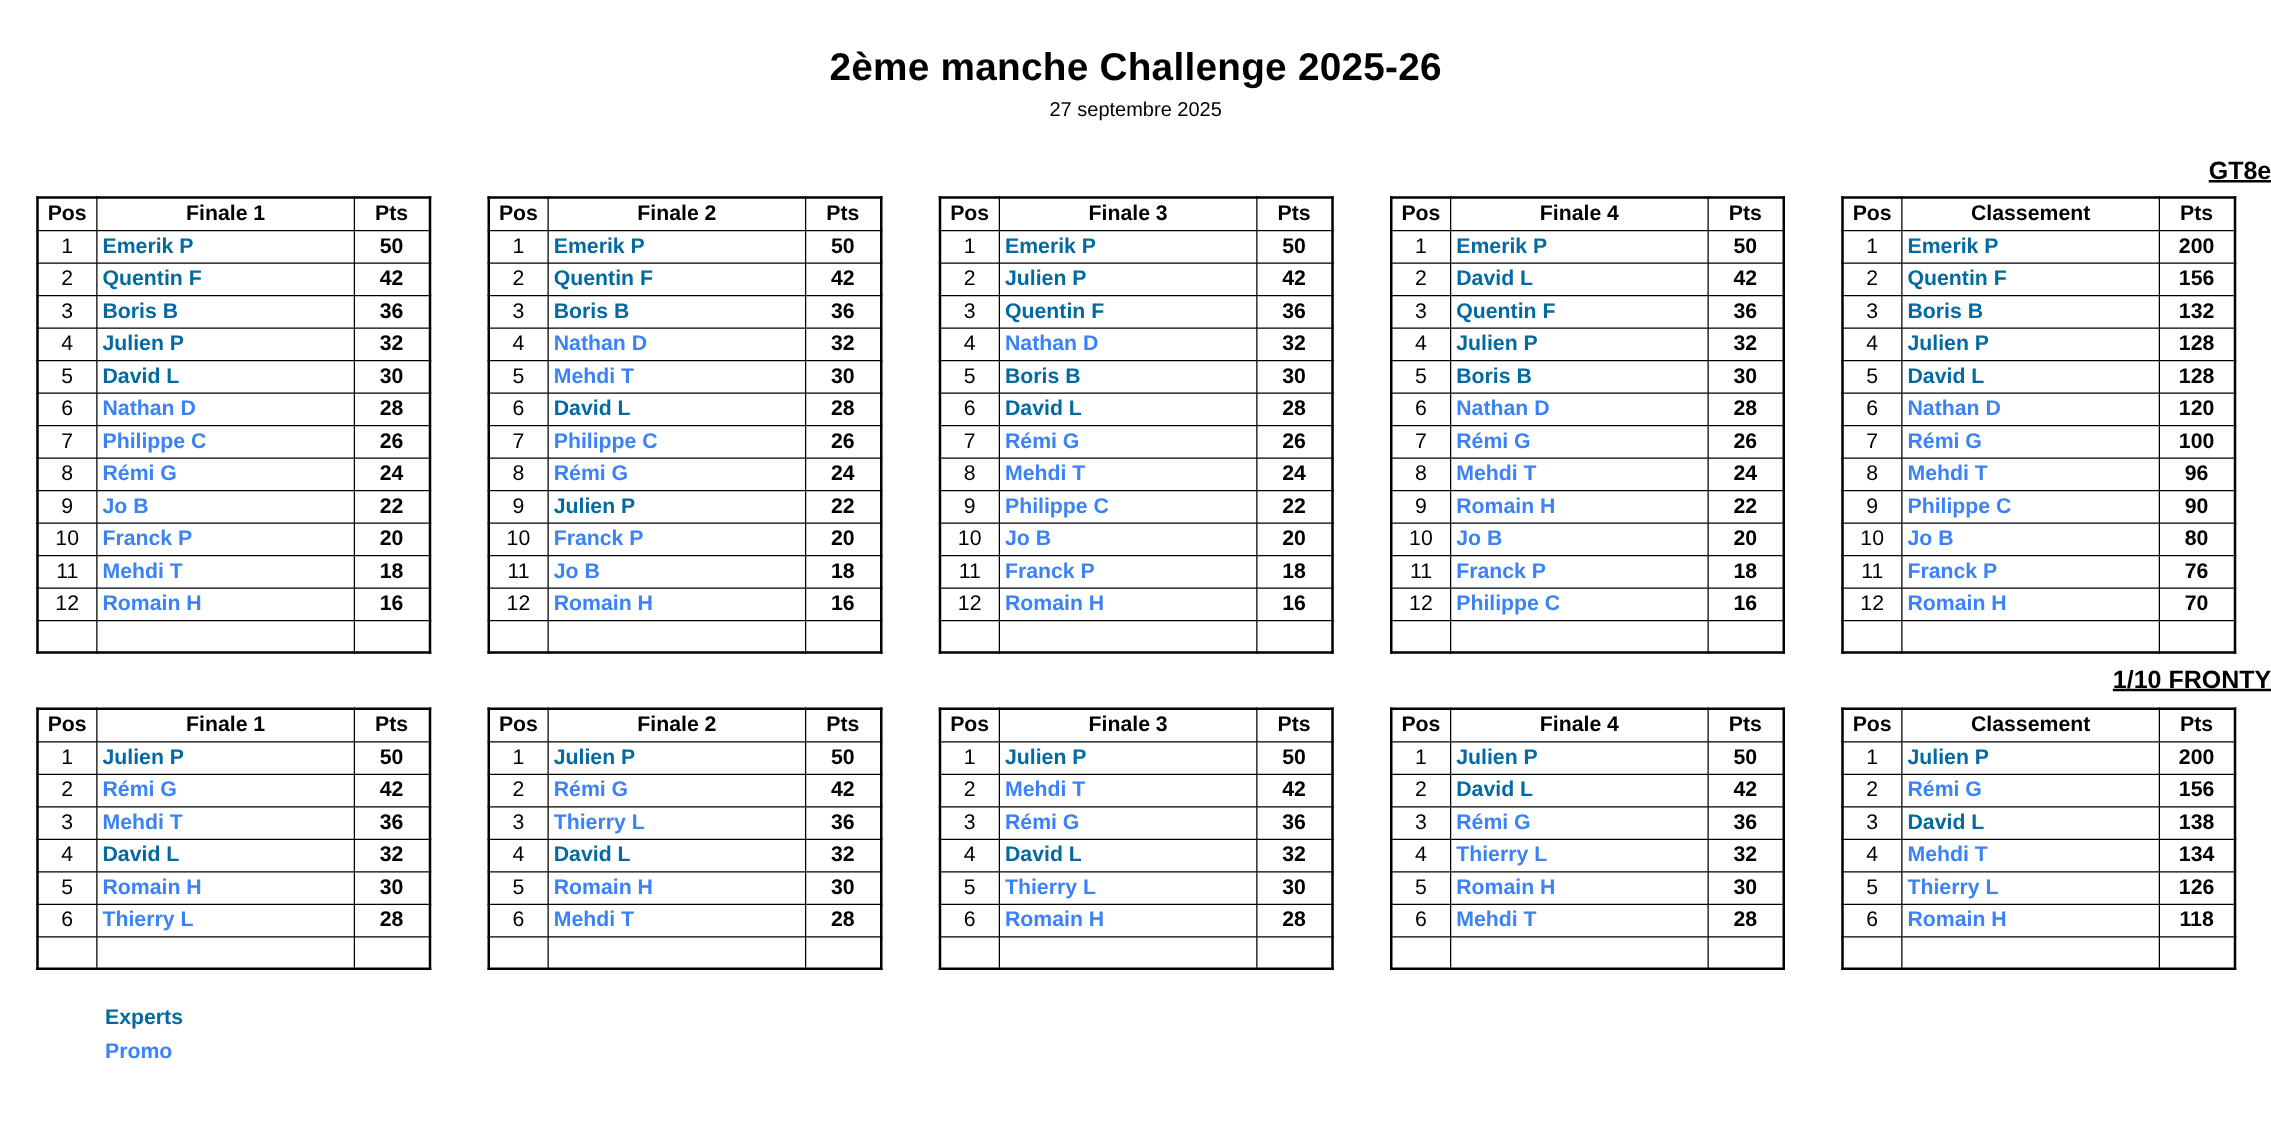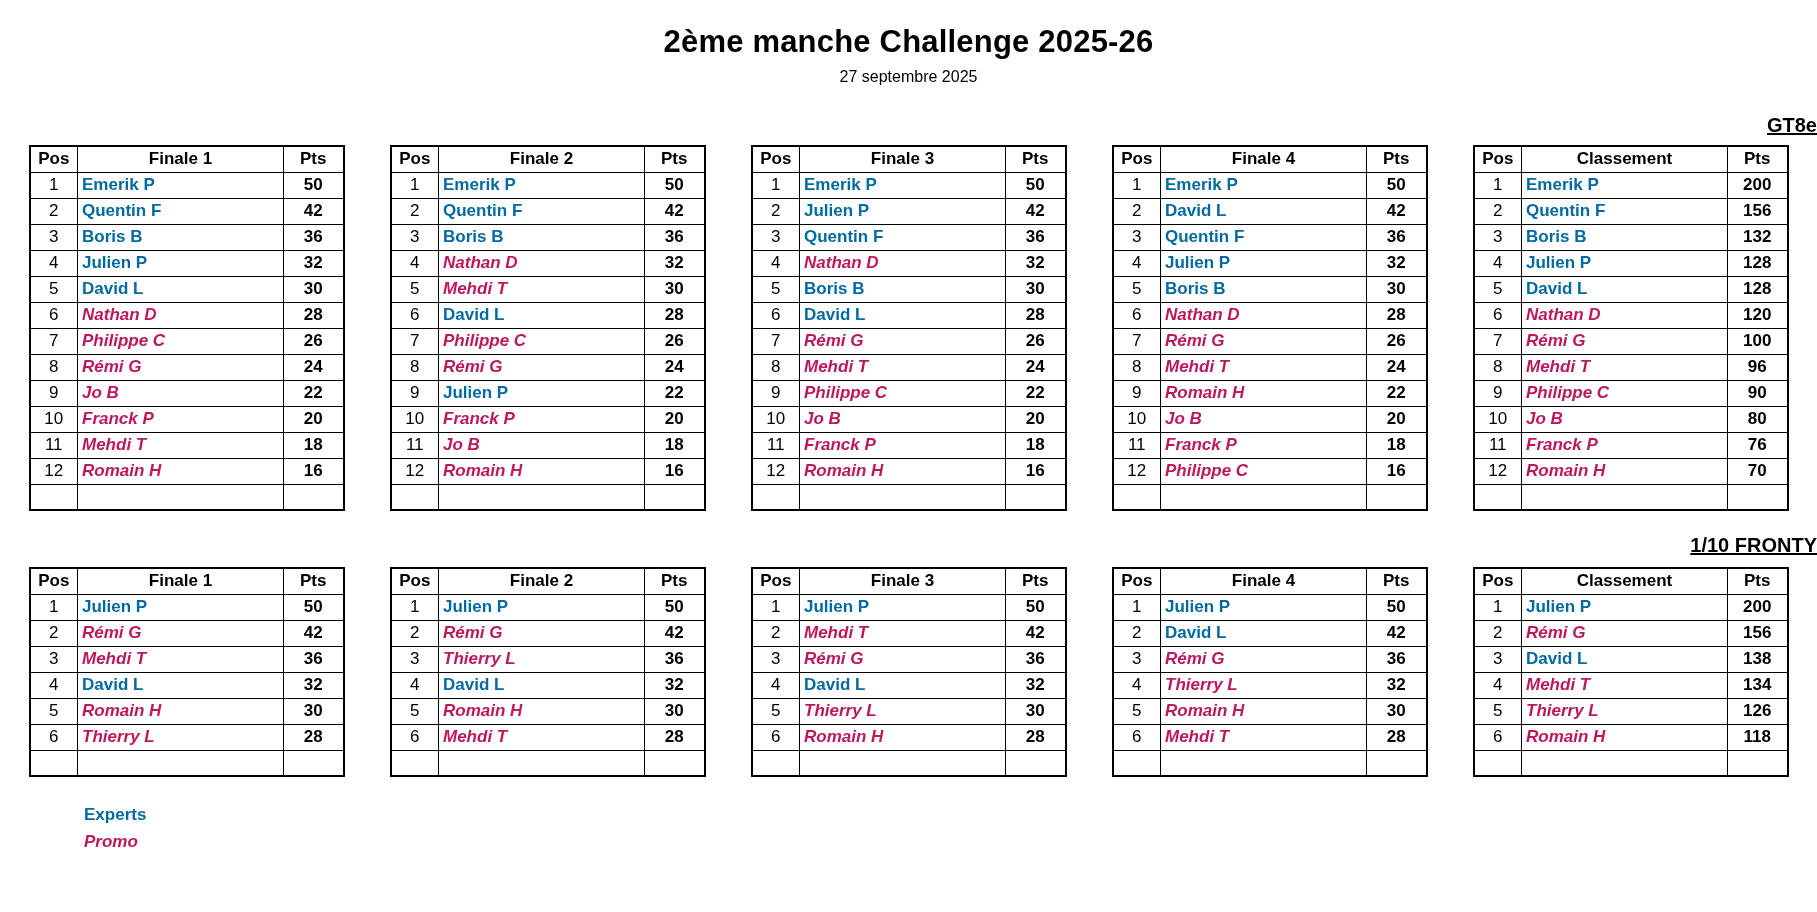--- a/index.html
+++ b/index.html
@@ -17,39 +17,39 @@
   .page {
     position: relative;
     width: 1817px;
     height: 912px;
     box-sizing: border-box;
   }
   .doc-title {
     text-align: center;
     font-size: 31px;
     font-weight: bold;
-    margin-top: 24px;
+    margin-top: 36px;
     letter-spacing: 0.2px;
   }
   .doc-subtitle {
     text-align: center;
     font-size: 16px;
     font-weight: normal;
     margin-top: 8px;
   }
   .section-title {
     text-align: right;
     font-size: 20px;
     font-weight: bold;
     margin-top: 28px;
     margin-bottom: 8px;
     text-decoration: underline;
   }
   .section-title.second {
-    margin-top: 23px;
+    margin-top: 10px;
     margin-bottom: 10px;
   }
   .tables-row {
     display: flex;
     justify-content: center;
     gap: 45px;
     padding: 0 20px;
   }
   table.res {
     border-collapse: collapse;
@@ -74,21 +74,21 @@
   th.c-pos, td.c-pos { width: 48px; text-align: center; }
   th.c-name { width: 206px; }
   td.c-name { text-align: left; padding-left: 8px; font-weight: bold; }
   th.c-pts, td.c-pts { width: 60px; text-align: center; }
   td.c-pts { font-weight: bold; }
   td.c-pos { font-weight: normal; }
   tr.blank td {
     height: 26px;
   }
   .expert { color: #0369a1; }
-  .promo { color: #be185d; font-style: italic; }
+  .promo { color: #3b82f6; }
   .legend {
     margin-top: 26px;
     padding-left: 84px;
     font-size: 17px;
     line-height: 1.45;
     font-weight: bold;
   }
   .legend div { margin-bottom: 2px; }
 </style>
 </head>

